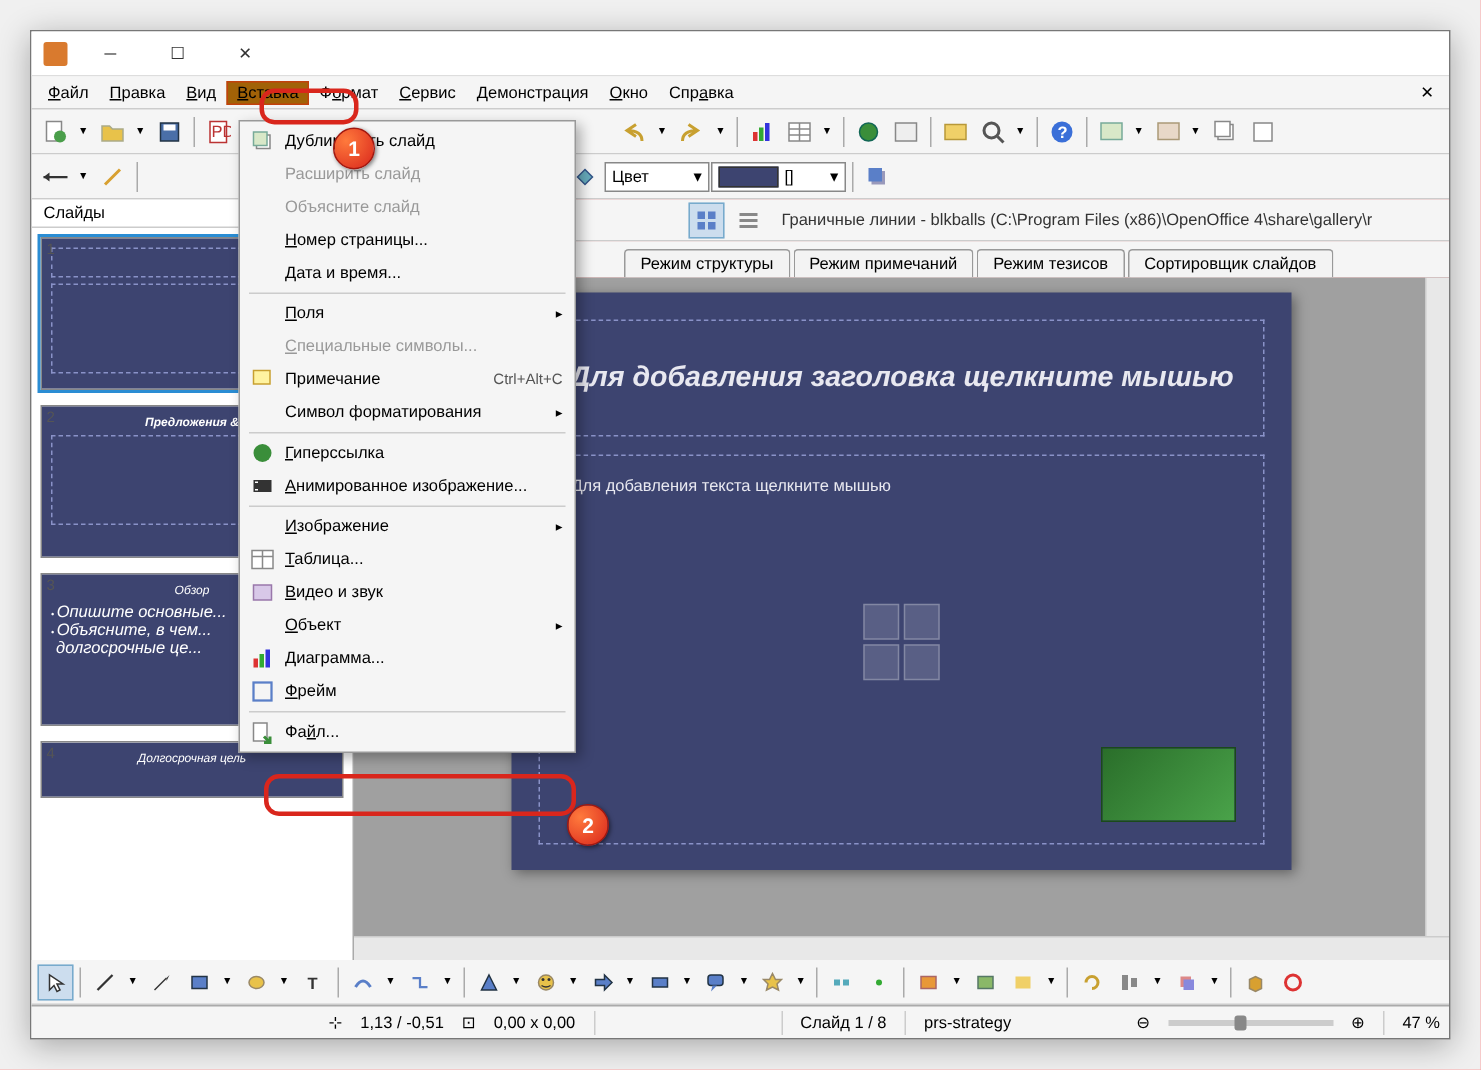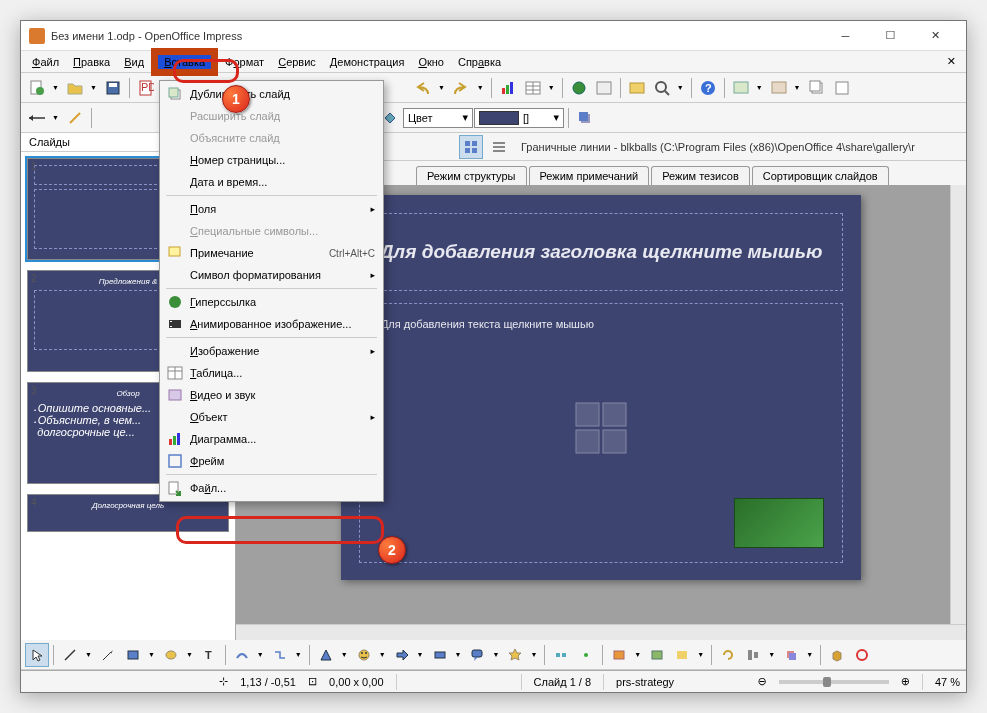--- a/index.html
+++ b/index.html
@@ -8,21 +8,21 @@
 .window { width: 947px; height: 673px; margin: 20px; background: #fff; border: 1px solid #777; box-shadow: 0 4px 20px rgba(0,0,0,0.3); display: flex; flex-direction: column; }
 .titlebar { background: #fff; height: 30px; display: flex; align-items: center; padding: 0 8px; border-bottom: 1px solid #ddd; }
 .titlebar-icon { width: 16px; height: 16px; background: #d97a2e; border-radius: 2px; margin-right: 6px; }
 .titlebar-text { flex: 1; color: #333; }
 .win-buttons { display: flex; gap: 0; }
 .win-btn { width: 45px; height: 28px; display: flex; align-items: center; justify-content: center; color: #333; cursor: pointer; }
 
 .menubar { display: flex; height: 22px; align-items: center; padding: 0 4px; border-bottom: 1px solid #ccc; background: #f5f5f5; position: relative; }
 .menu-item { padding: 2px 7px; cursor: pointer; }
 .menu-item u { text-decoration: underline; }
-.menu-item.active { background: #1d4ed8; border: 7px solid #c2410c; padding: 1px 6px; }
+.menu-item.active { background: #a16207; border: 1px solid #c2410c; padding: 1px 6px; }
 .close-doc { margin-left: auto; padding: 2px 6px; cursor: pointer; }
 
 .toolbar-row { display: flex; align-items: center; height: 30px; padding: 2px 4px; border-bottom: 1px solid #ccc; background: #f5f5f5; gap: 1px; }
 .tb-btn { width: 24px; height: 24px; display: flex; align-items: center; justify-content: center; border: 1px solid transparent; cursor: pointer; }
 .tb-sep { width: 1px; height: 20px; background: #aaa; margin: 0 3px; }
 .tb-drop { display: flex; align-items: center; }
 .tb-arrow { font-size: 7px; padding: 0 3px; }
 
 .content-row { display: flex; flex: 1; overflow: hidden; }
 .slides-panel { width: 215px; border-right: 1px solid #aaa; background: #fff; display: flex; flex-direction: column; }
@@ -73,21 +73,20 @@
 
 svg { pointer-events: none; }
 </style>
 </head>
 <body>
 
 <div class="window">
 
   <div class="titlebar">
     <div class="titlebar-icon"></div>
-    <div class="titlebar-text">Без имени 1.odp - OpenOffice Impress</div>
     <div class="win-buttons">
       <div class="win-btn">─</div>
       <div class="win-btn">☐</div>
       <div class="win-btn close">✕</div>
     </div>
   </div>
 
   <div class="menubar">
     <div class="menu-item"><u>Ф</u>айл</div>
     <div class="menu-item"><u>П</u>равка</div>
@@ -285,21 +284,21 @@
           <div class="thumb-body">
               <div style="border:0.5px dashed #8a92c8;height:20px;margin-bottom:4px;"></div>
               <div style="border:0.5px dashed #8a92c8;height:60px;position:relative;">
                 <div style="position:absolute;right:4px;bottom:4px;width:24px;height:14px;background:#4a9e4a;"></div>
               </div>
             </div>
         </div>
         <div class="slide-thumb">
           <div class="slide-num">2</div>
           <div class="thumb-body">
-              <div style="font-size:8px;text-align:center;">Предложения &amp;</div>
+              <div style="font-size:8px;text-align:center;font-weight:bold;">Предложения &amp;</div>
               <div style="border:0.5px dashed #8a92c8;height:60px;margin-top:4px;"></div>
             </div>
         </div>
         <div class="slide-thumb">
           <div class="slide-num">3</div>
           <div class="thumb-body">
               <div style="font-size:8px;text-align:center;">Обзор</div>
               <div style="margin-top:4px;font-size:6px;">• <span>Опишите основные...</span><br>• <span>Объясните, в чем...</span><br>&nbsp;&nbsp;<span>долгосрочные це...</span></div>
               <div style="position:absolute;right:6px;bottom:6px;width:24px;height:14px;background:#4a9e4a;"></div>
             </div>

